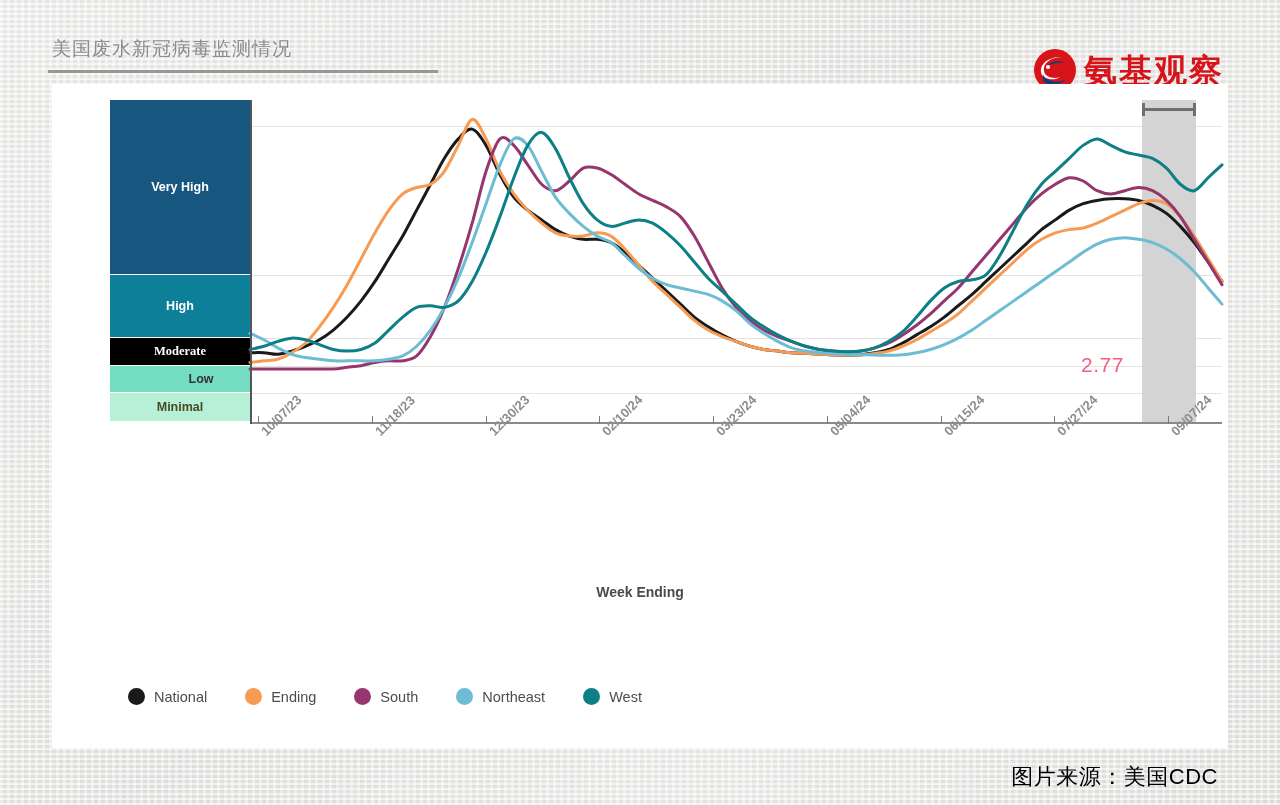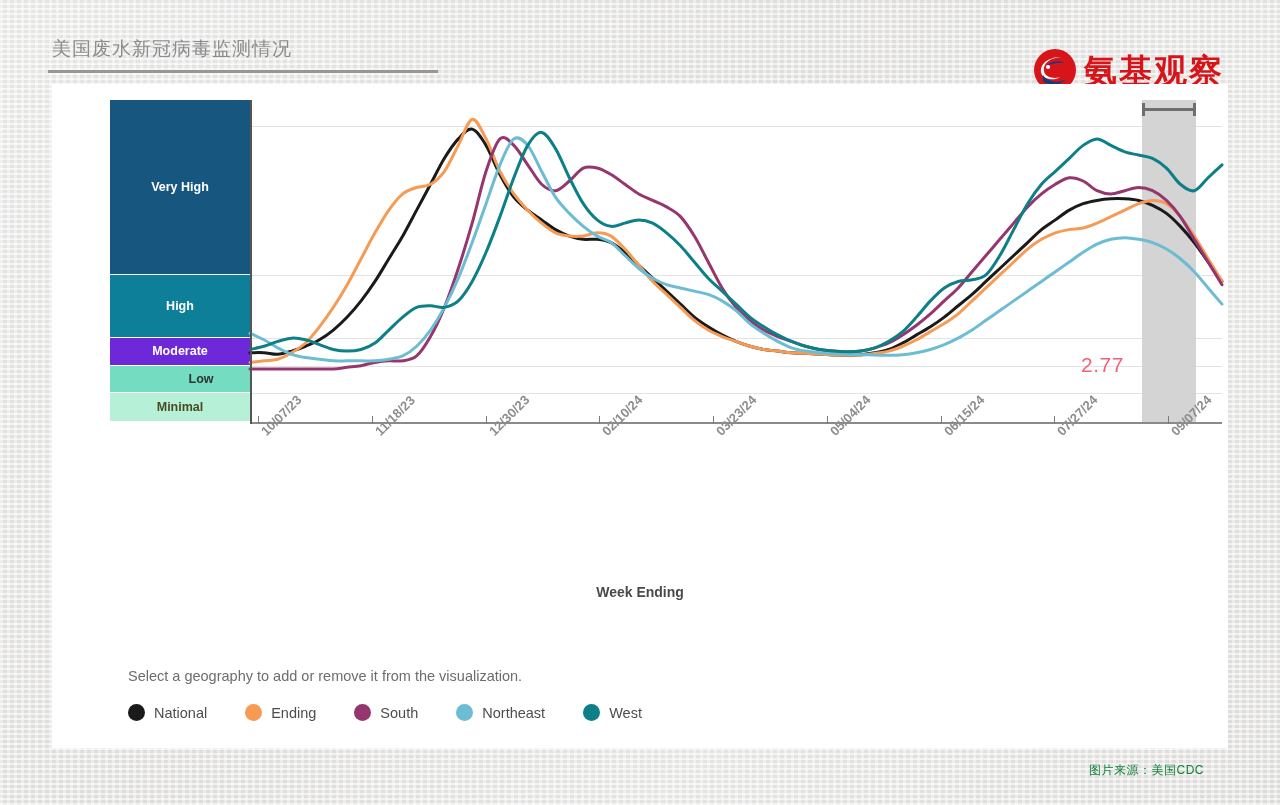--- a/index.html
+++ b/index.html
@@ -97,22 +97,22 @@
   
   #legend-block{position:absolute;left:76px;top:584px;}
   #legend-hint{font-size:14.5px;color:#6d6d6d;}
   #legend-items{display:flex;align-items:center;gap:0px;margin-top:20px;}
   .legend-item{display:flex;align-items:center;gap:9px;margin-right:38px;cursor:pointer;}
   .legend-swatch{width:17px;height:17px;border-radius:50%;}
   .legend-label{font-size:14.5px;color:#4d4d4d;}
 
   
   #source-note{
-    position:absolute;right:76px;top:762px;
-    font-size:12px;color:#15803d;letter-spacing:.5px;white-space:nowrap;
+    position:absolute;right:62px;top:762px;
+    font-size:22px;color:#000000;letter-spacing:.5px;white-space:nowrap;
   }
 </style>
 </head>
 <body>
 
 <div id="bg-texture"></div>
 
 <div id="header">
   <div id="page-title">美国废水新冠病毒监测情况</div>
   <div id="title-rule"></div>
@@ -135,21 +135,21 @@
 
   <div id="plot">
 
     <div id="bands">
         <div class="band" style="top: 0px; height: 174.96px; background: rgb(23, 86, 127); color: rgb(255, 255, 255);">
           <span>Very High</span>
         </div>
         <div class="band" style="top: 174.96px; height: 63.18px; background: rgb(13, 127, 152); color: rgb(255, 255, 255);">
           <span>High</span>
         </div>
-        <div class="band" style="top: 238.14px; height: 27.54px; background: #6d28d9; color: rgb(255, 255, 255);">
+        <div class="band" style="top: 238.14px; height: 27.54px; background: #000000; color: rgb(255, 255, 255); font-family: Liberation Serif, serif;">
           <span>Moderate</span>
         </div>
         <div class="band" style="top: 265.68px; height: 27.216px; background: rgb(116, 220, 192); color: rgb(51, 51, 51); padding-left: 42px;">
           <span>Low</span>
         </div>
         <div class="band" style="top: 292.896px; height: 29.16px; background: rgb(182, 240, 215); color: rgb(74, 74, 34);">
           <span>Minimal</span>
         </div>
       </div>
 
@@ -218,21 +218,20 @@
       </div>
       <div class="xtick" style="left: 918px;">
         <span class="tick-mark"></span>
         <span class="tick-label">09/07/24</span>
       </div>
     </div>
 
   <div id="x-axis-title">Week Ending</div>
 
   <div id="legend-block">
-    <div id="legend-hint">Select a geography to add or remove it from the visualization.</div>
     <div id="legend-items">
         <div class="legend-item">
           <span class="legend-swatch" style="background: rgb(26, 26, 26);"></span>
           <span class="legend-label">National</span>
         </div>
         <div class="legend-item">
           <span class="legend-swatch" style="background: rgb(247, 155, 84);"></span>
           <span class="legend-label">Ending</span>
         </div>
         <div class="legend-item">

